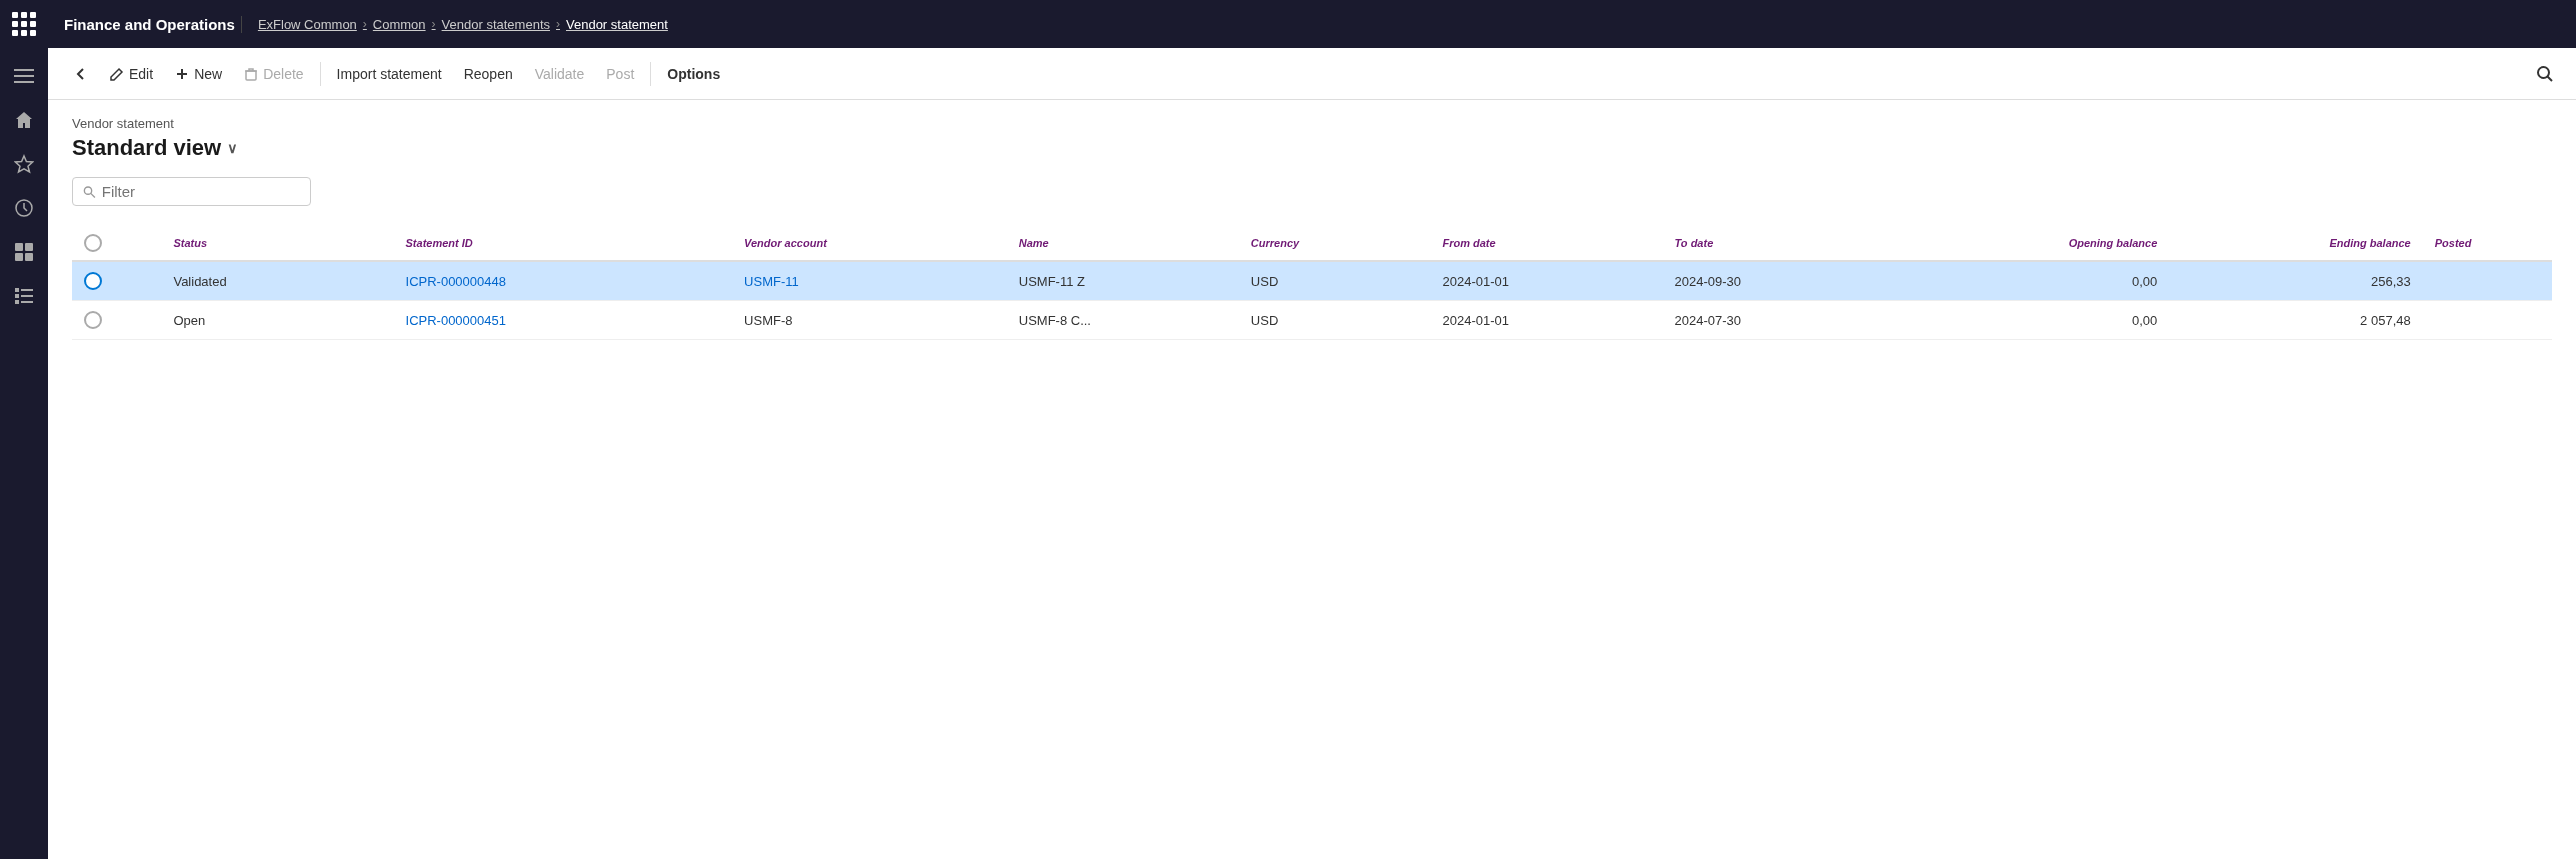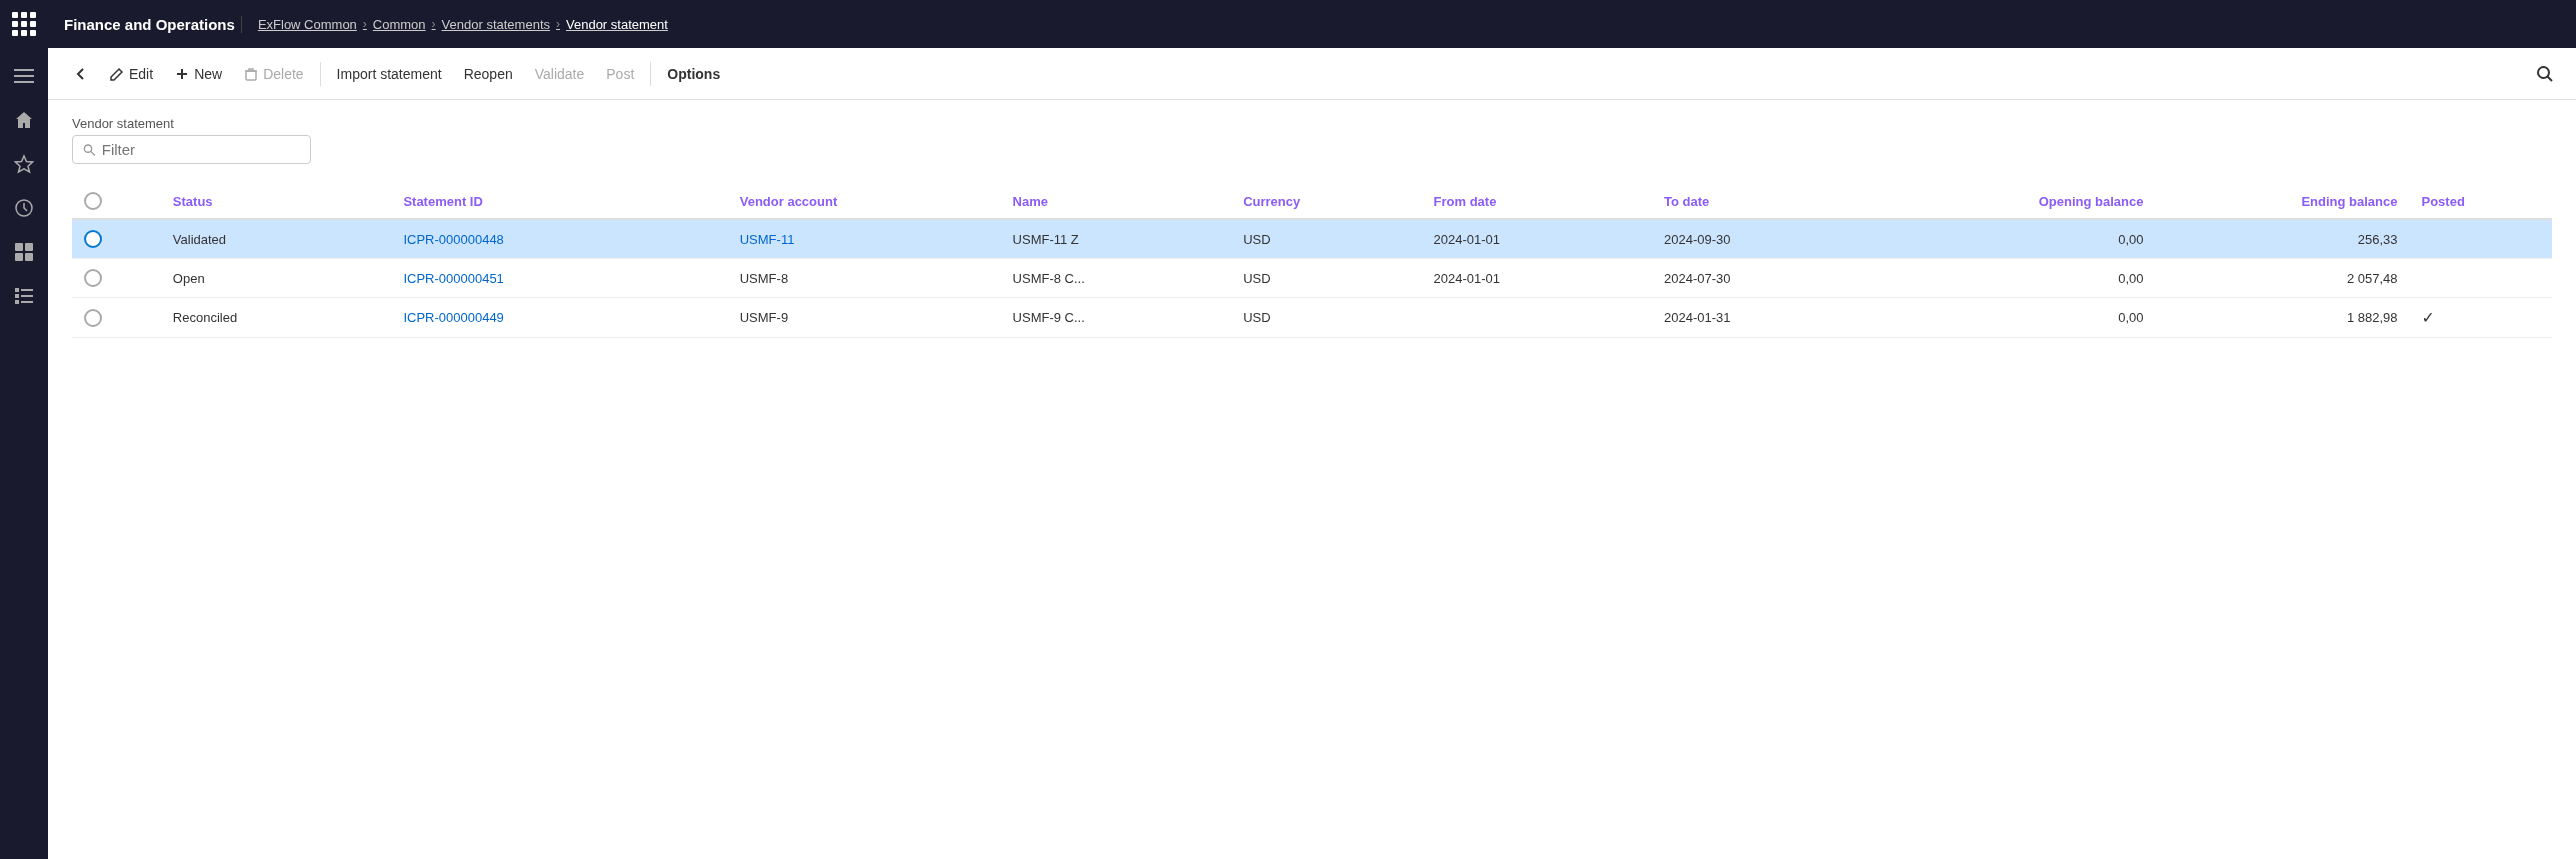--- a/index.html
+++ b/index.html
@@ -115,23 +115,24 @@
     .filter-box input {
       border: none; outline: none; font-size: 15px; width: 100%; background: transparent; color: #999;
     }
 
     
     .data-table {
       width: 100%; border-collapse: collapse;
     }
     .data-table th {
       text-align: left; padding: 8px 12px;
-      font-weight: 600; font-size: 13px; color: #8b5cf6;
+      font-weight: 600; font-size: 11px; color: #701a75;
       border-bottom: 2px solid #ddd;
       white-space: nowrap;
+      font-style: italic;
     }
     .data-table th.right { text-align: right; }
     .data-table td {
       padding: 10px 12px; font-size: 13px; color: #333;
       border-bottom: 1px solid #eee;
       white-space: nowrap;
     }
     .data-table td.right { text-align: right; }
     .data-table tr.selected { background: #cce5ff; }
     .row-check {
@@ -285,20 +286,24 @@
     <button class="toolbar-search-btn">
       <svg width="18" height="18" viewBox="0 0 18 18" fill="none" stroke="#333" stroke-width="2">
         <circle cx="7.5" cy="7.5" r="5.5"></circle>
         <line x1="11.5" y1="11.5" x2="16" y2="16"></line>
       </svg>
     </button>
   </div>
 
   <div class="content">
     <div class="page-label">Vendor statement</div>
+    <div class="view-title">
+      <span>Standard view</span>
+      <span class="view-title-chevron">∨</span>
+    </div>
 
     <div class="filter-box">
       <svg width="14" height="14" viewBox="0 0 14 14" fill="none" stroke="#999" stroke-width="1.5">
         <circle cx="5.5" cy="5.5" r="4"></circle>
         <line x1="8.5" y1="8.5" x2="13" y2="13"></line>
       </svg>
       <input type="text" placeholder="Filter" style="">
     </div>
 
     <table class="data-table">
@@ -351,36 +356,17 @@
       <span>USMF-8</span>
     </td>
     <td class="col-name">USMF-8 C...</td>
     <td class="col-currency">USD</td>
     <td class="col-fromdate">2024-01-01</td>
     <td class="col-todate">2024-07-30</td>
     <td class="col-opening right" style="text-align:right">0,00</td>
     <td class="col-ending right" style="text-align:right">2 057,48</td>
     <td class="col-posted"><span class="check-mark"></span></td>
   </tr>
-          <tr>
-    <td class="col-check">
-      <span class="row-check "></span>
-    </td>
-    <td class="col-status">Reconciled</td>
-    <td class="col-statid">
-      <a class="link-cell">ICPR-000000449</a>
-    </td>
-    <td class="col-vendacc">
-      <span>USMF-9</span>
-    </td>
-    <td class="col-name">USMF-9 C...</td>
-    <td class="col-currency">USD</td>
-    <td class="col-fromdate"></td>
-    <td class="col-todate">2024-01-31</td>
-    <td class="col-opening right" style="text-align:right">0,00</td>
-    <td class="col-ending right" style="text-align:right">1 882,98</td>
-    <td class="col-posted"><span class="check-mark">✓</span></td>
-  </tr>
         </tbody>
     </table>
   </div>
 </div>
 
 
 </body></html>

